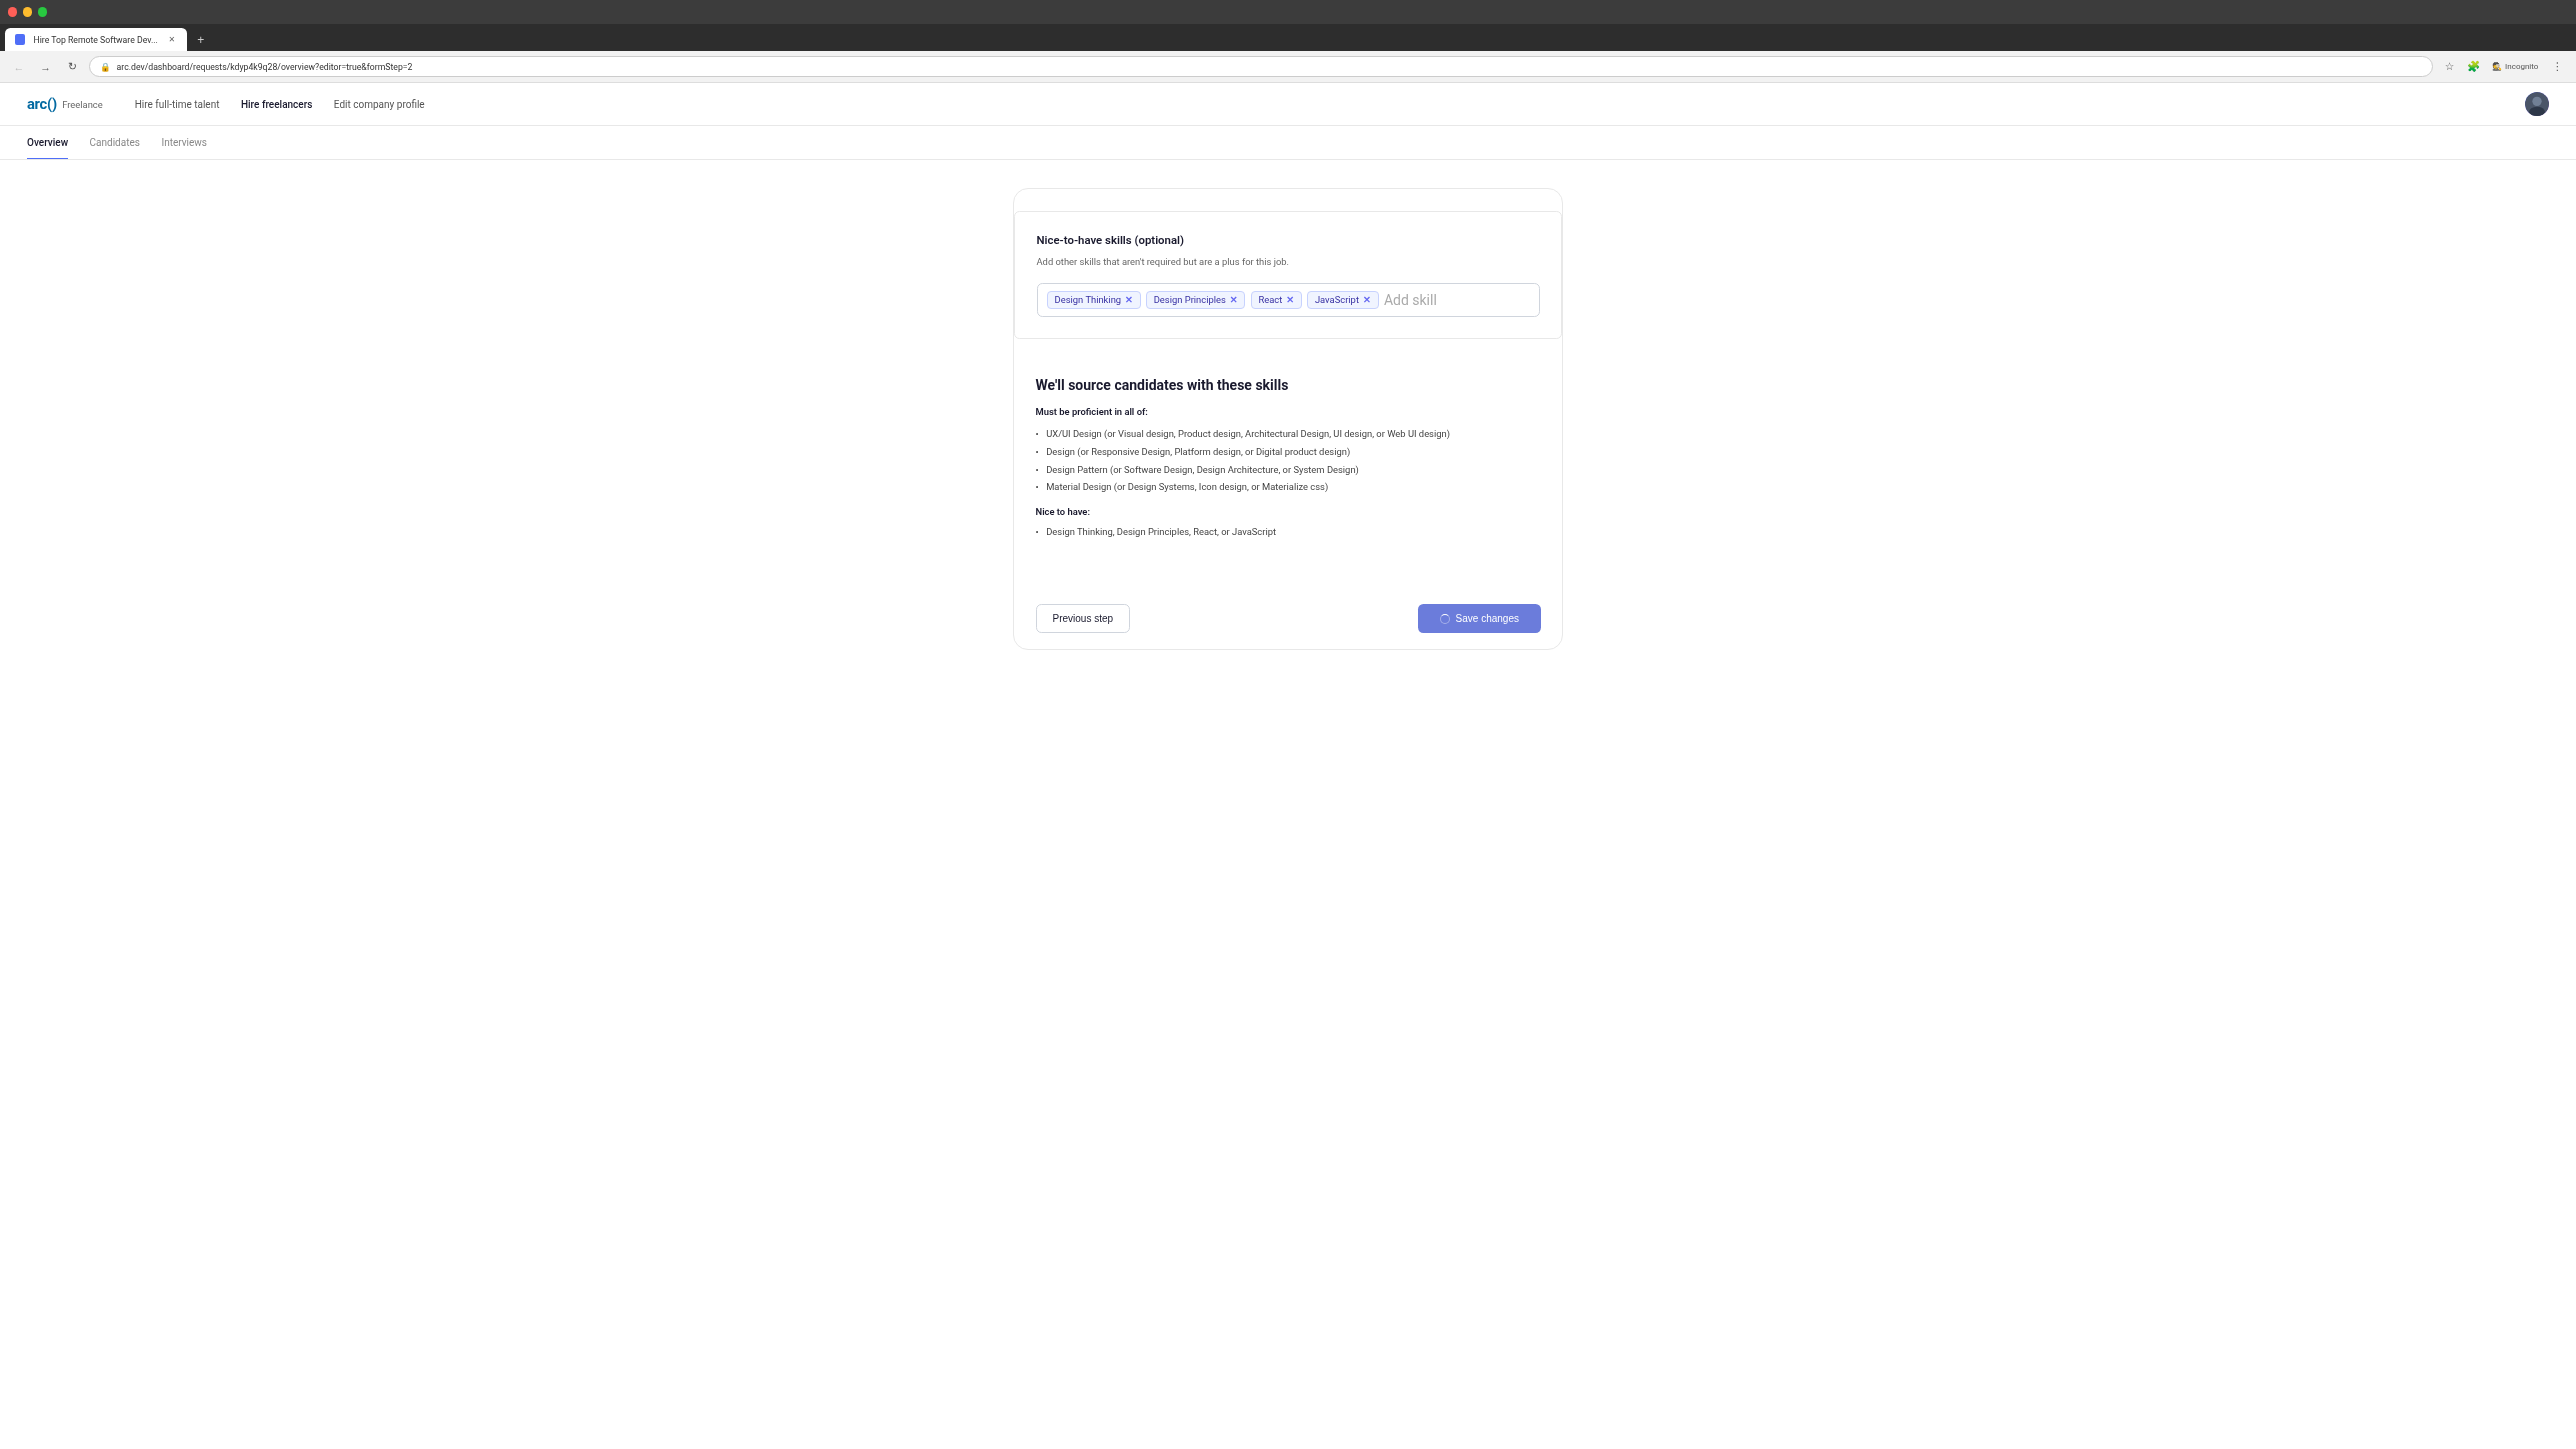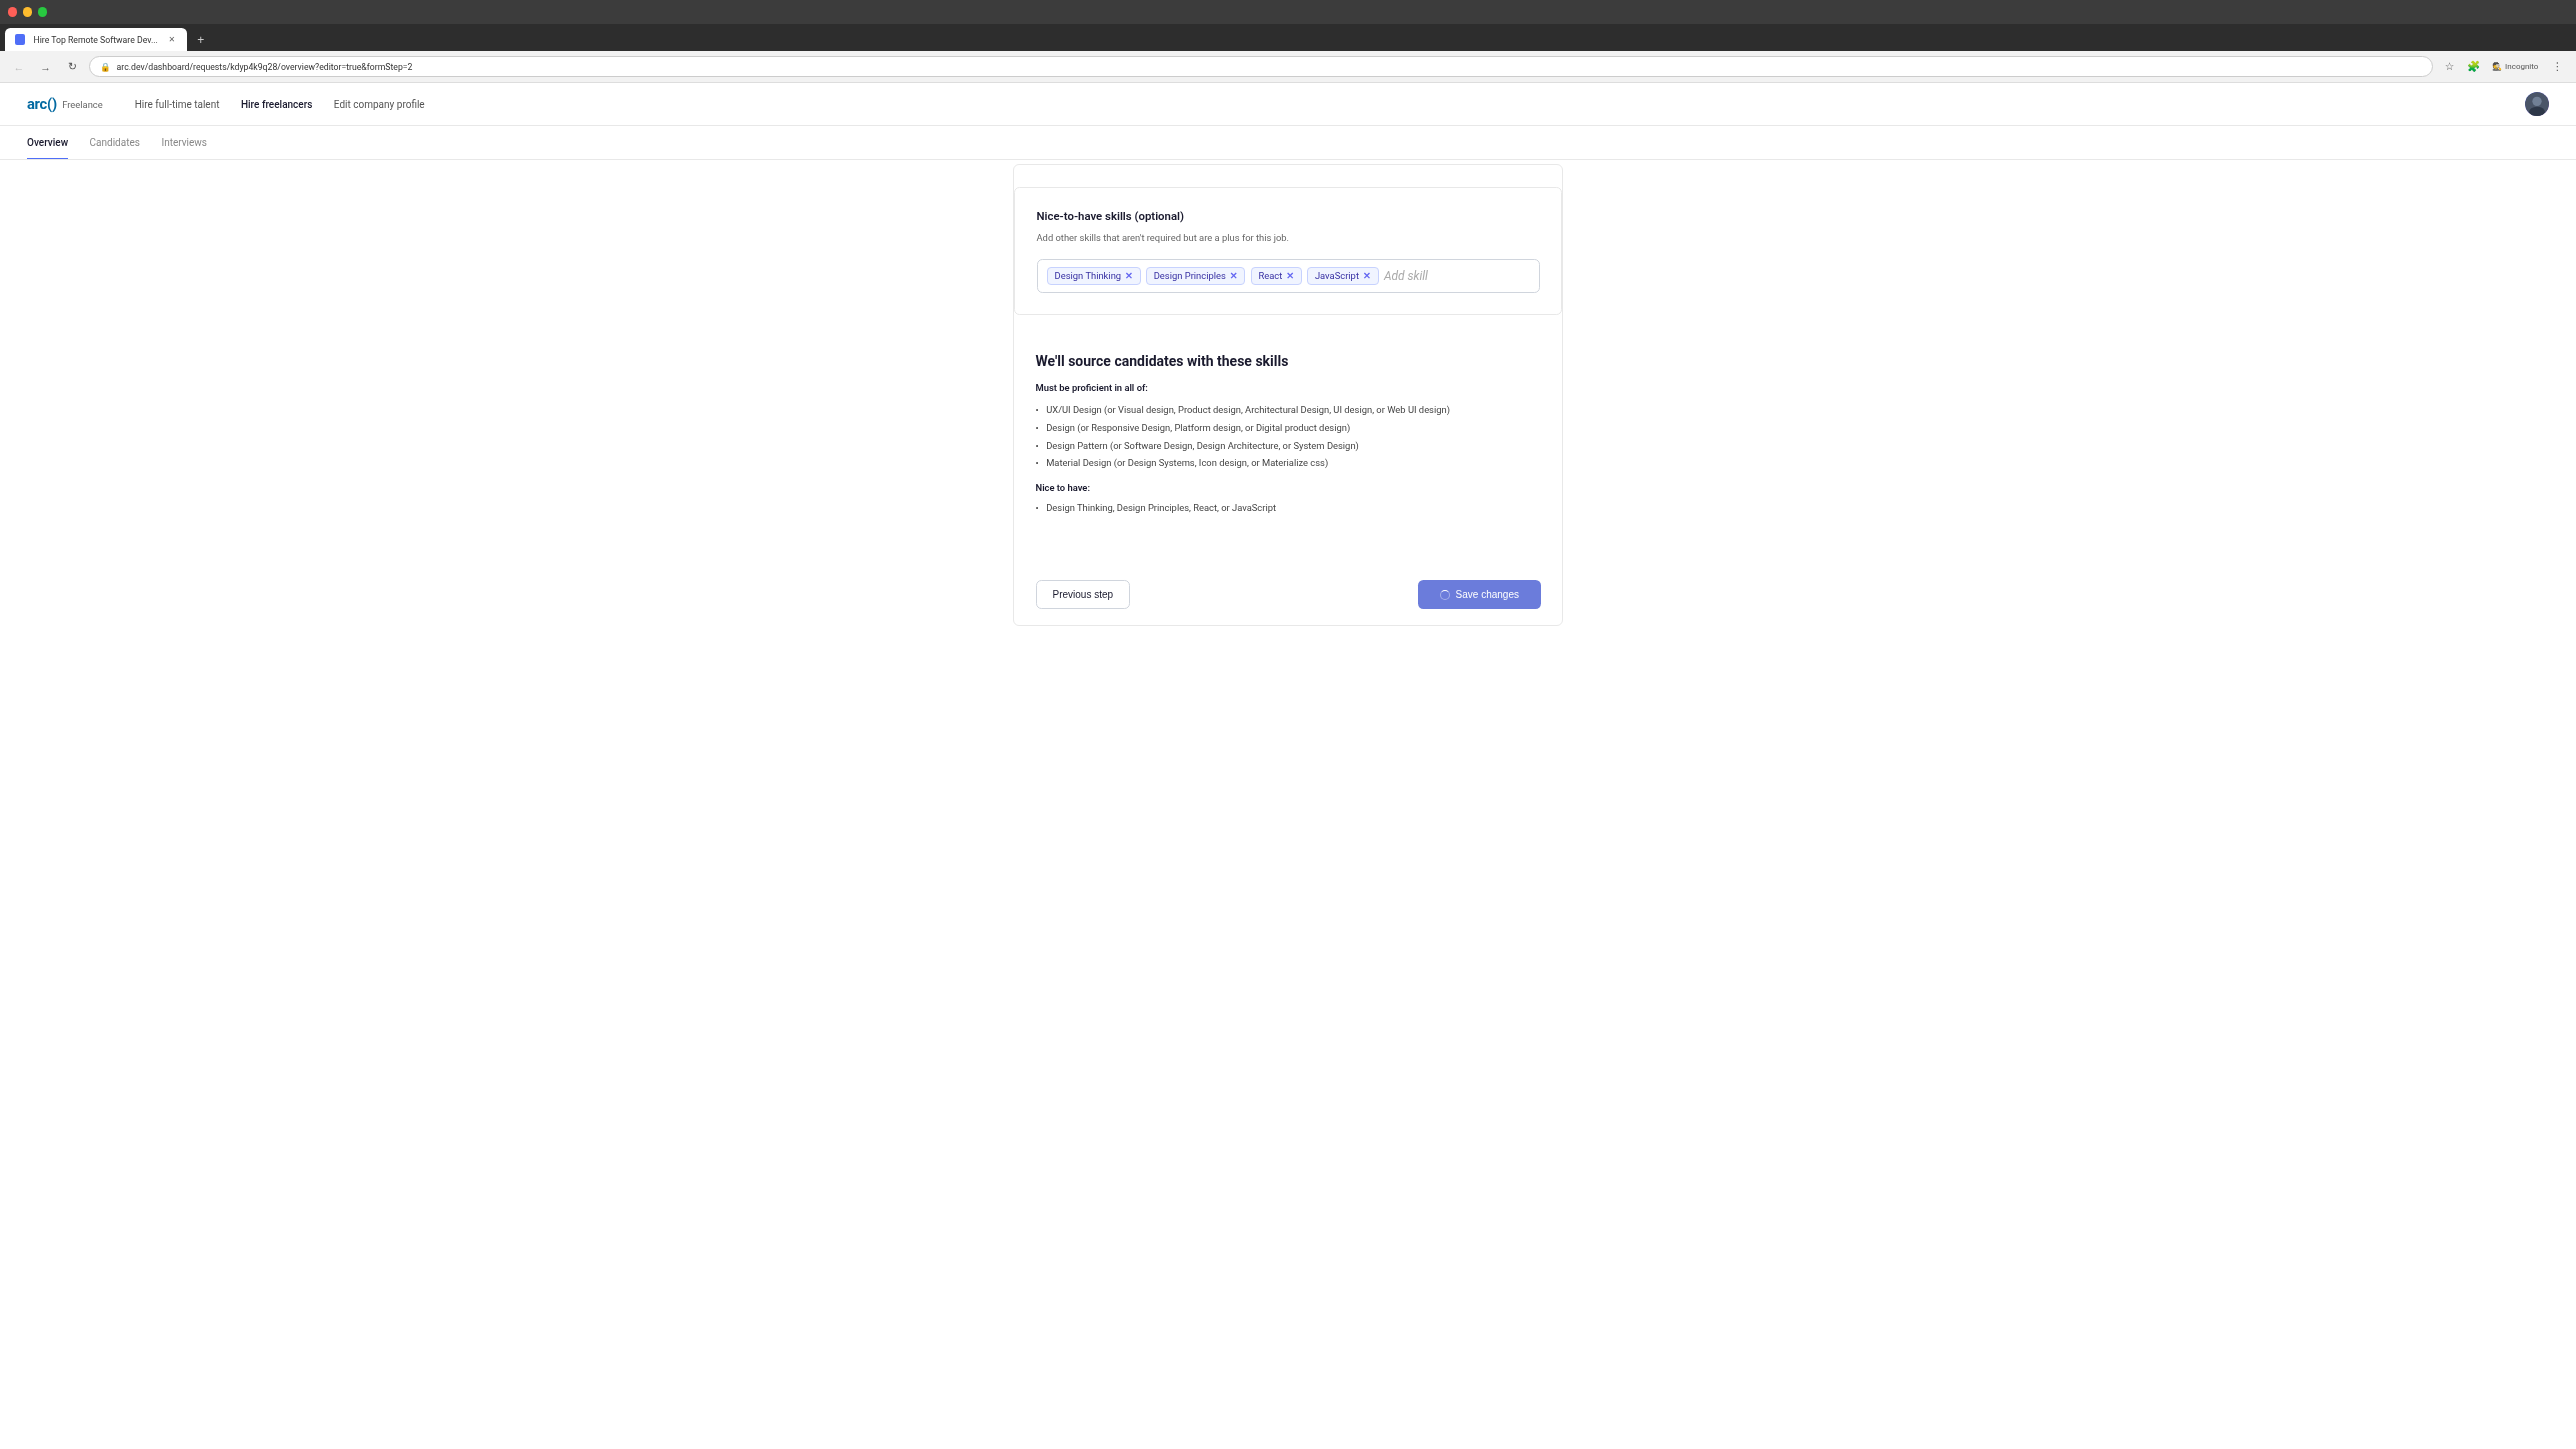--- a/index.html
+++ b/index.html
@@ -350,24 +350,23 @@
       font-weight: 600;
       line-height: 1;
       background: none;
       border: none;
       padding: 0;
       display: flex;
       align-items: center;
     }
 
     .add-skill-placeholder {
-      font-size: 12px;
+      font-size: 14px;
       color: #aaa;
       cursor: text;
-      font-style: italic;
     }
 
     
     .summary-section {
       padding: 21.5px;
       margin: 16px 0;
     }
 
     .summary-title {
       font-size: 14px;
@@ -455,22 +454,22 @@
       display: inline-block;
     }
 
     @keyframes spin {
       0% { transform: rotate(0deg); }
       100% { transform: rotate(360deg); }
     }
 
     .outer-container {
       border: 0.7px solid #e8e8e8;
-      border-radius: 6px;
-      margin: 4px 0;
+      border-radius: 15px;
+      margin: 28px 0;
     }
   </style>
 </head>
 <body>
 
 <div class="browser-chrome">
   <div class="browser-titlebar">
     <div class="window-controls">
       <button class="window-btn btn-close"></button>
       <button class="window-btn btn-minimize"></button>

